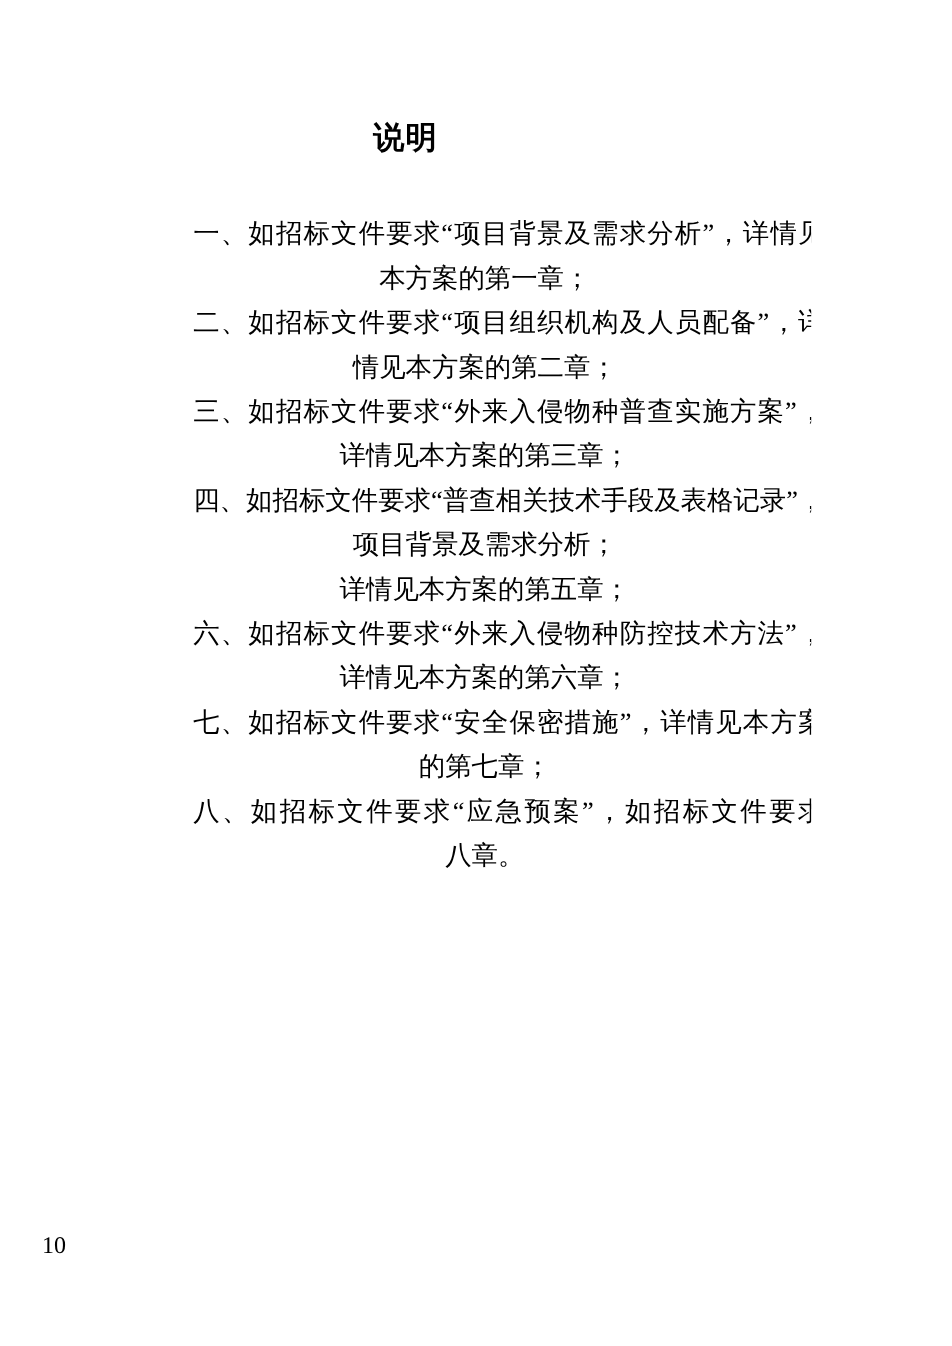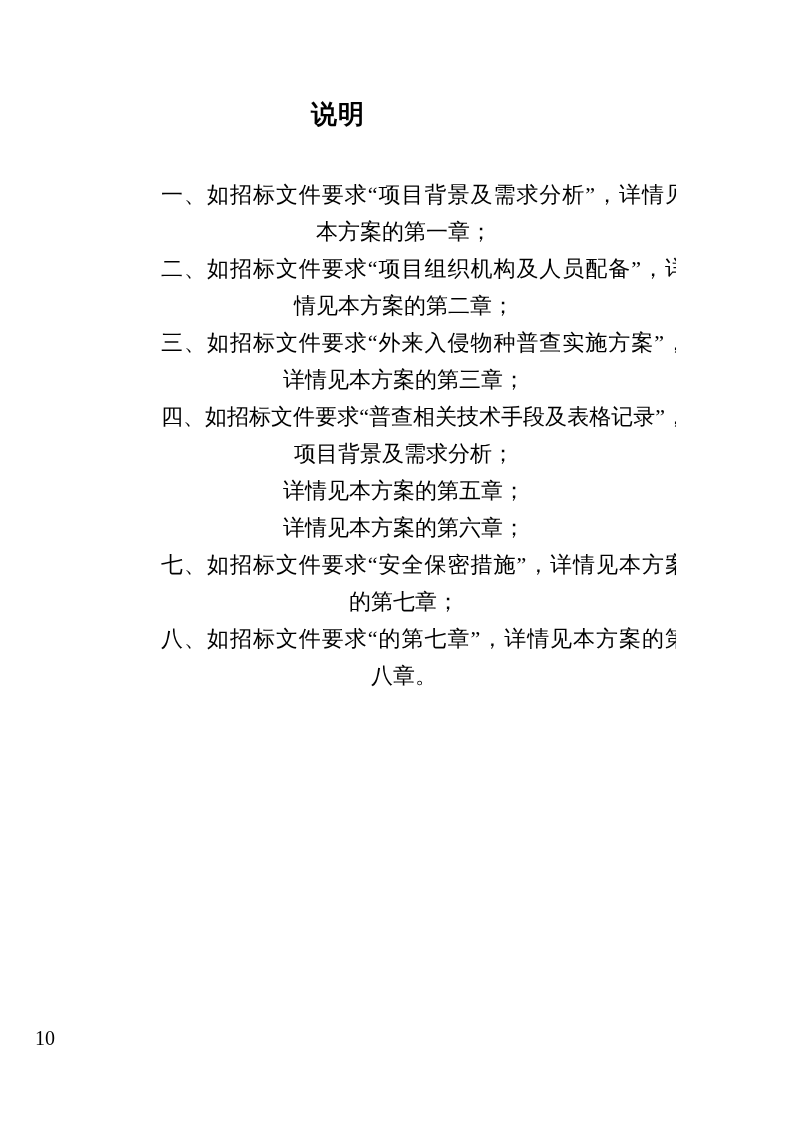--- a/index.html
+++ b/index.html
@@ -88,27 +88,28 @@
         <div class="line last">详情见本方案的第三章；</div>
       </div>
       <div class="paragraph">
         <div class="line first">四、如招标文件要求“普查相关技术手段及表格记录”，</div>
         <div class="line last">项目背景及需求分析；</div>
       </div>
       <div class="paragraph">
         <div class="line last">详情见本方案的第五章；</div>
       </div>
       <div class="paragraph">
+        <div class="line first">六、如招标文件要求“外来入侵物种防控技术方法”，</div>
         <div class="line last">详情见本方案的第六章；</div>
       </div>
       <div class="paragraph">
         <div class="line first">七、如招标文件要求“安全保密措施”，详情见本方案</div>
         <div class="line last">的第七章；</div>
       </div>
       <div class="paragraph">
-        <div class="line first">八、如招标文件要求“的第七章”，详情见本方案的第</div>
+        <div class="line first">八、如招标文件要求“应急预案”，如招标文件要求</div>
         <div class="line last">八章。</div>
       </div>
     </div>
 
   <div class="page-footer">10</div>
 
 </div>
 
 </body></html>

